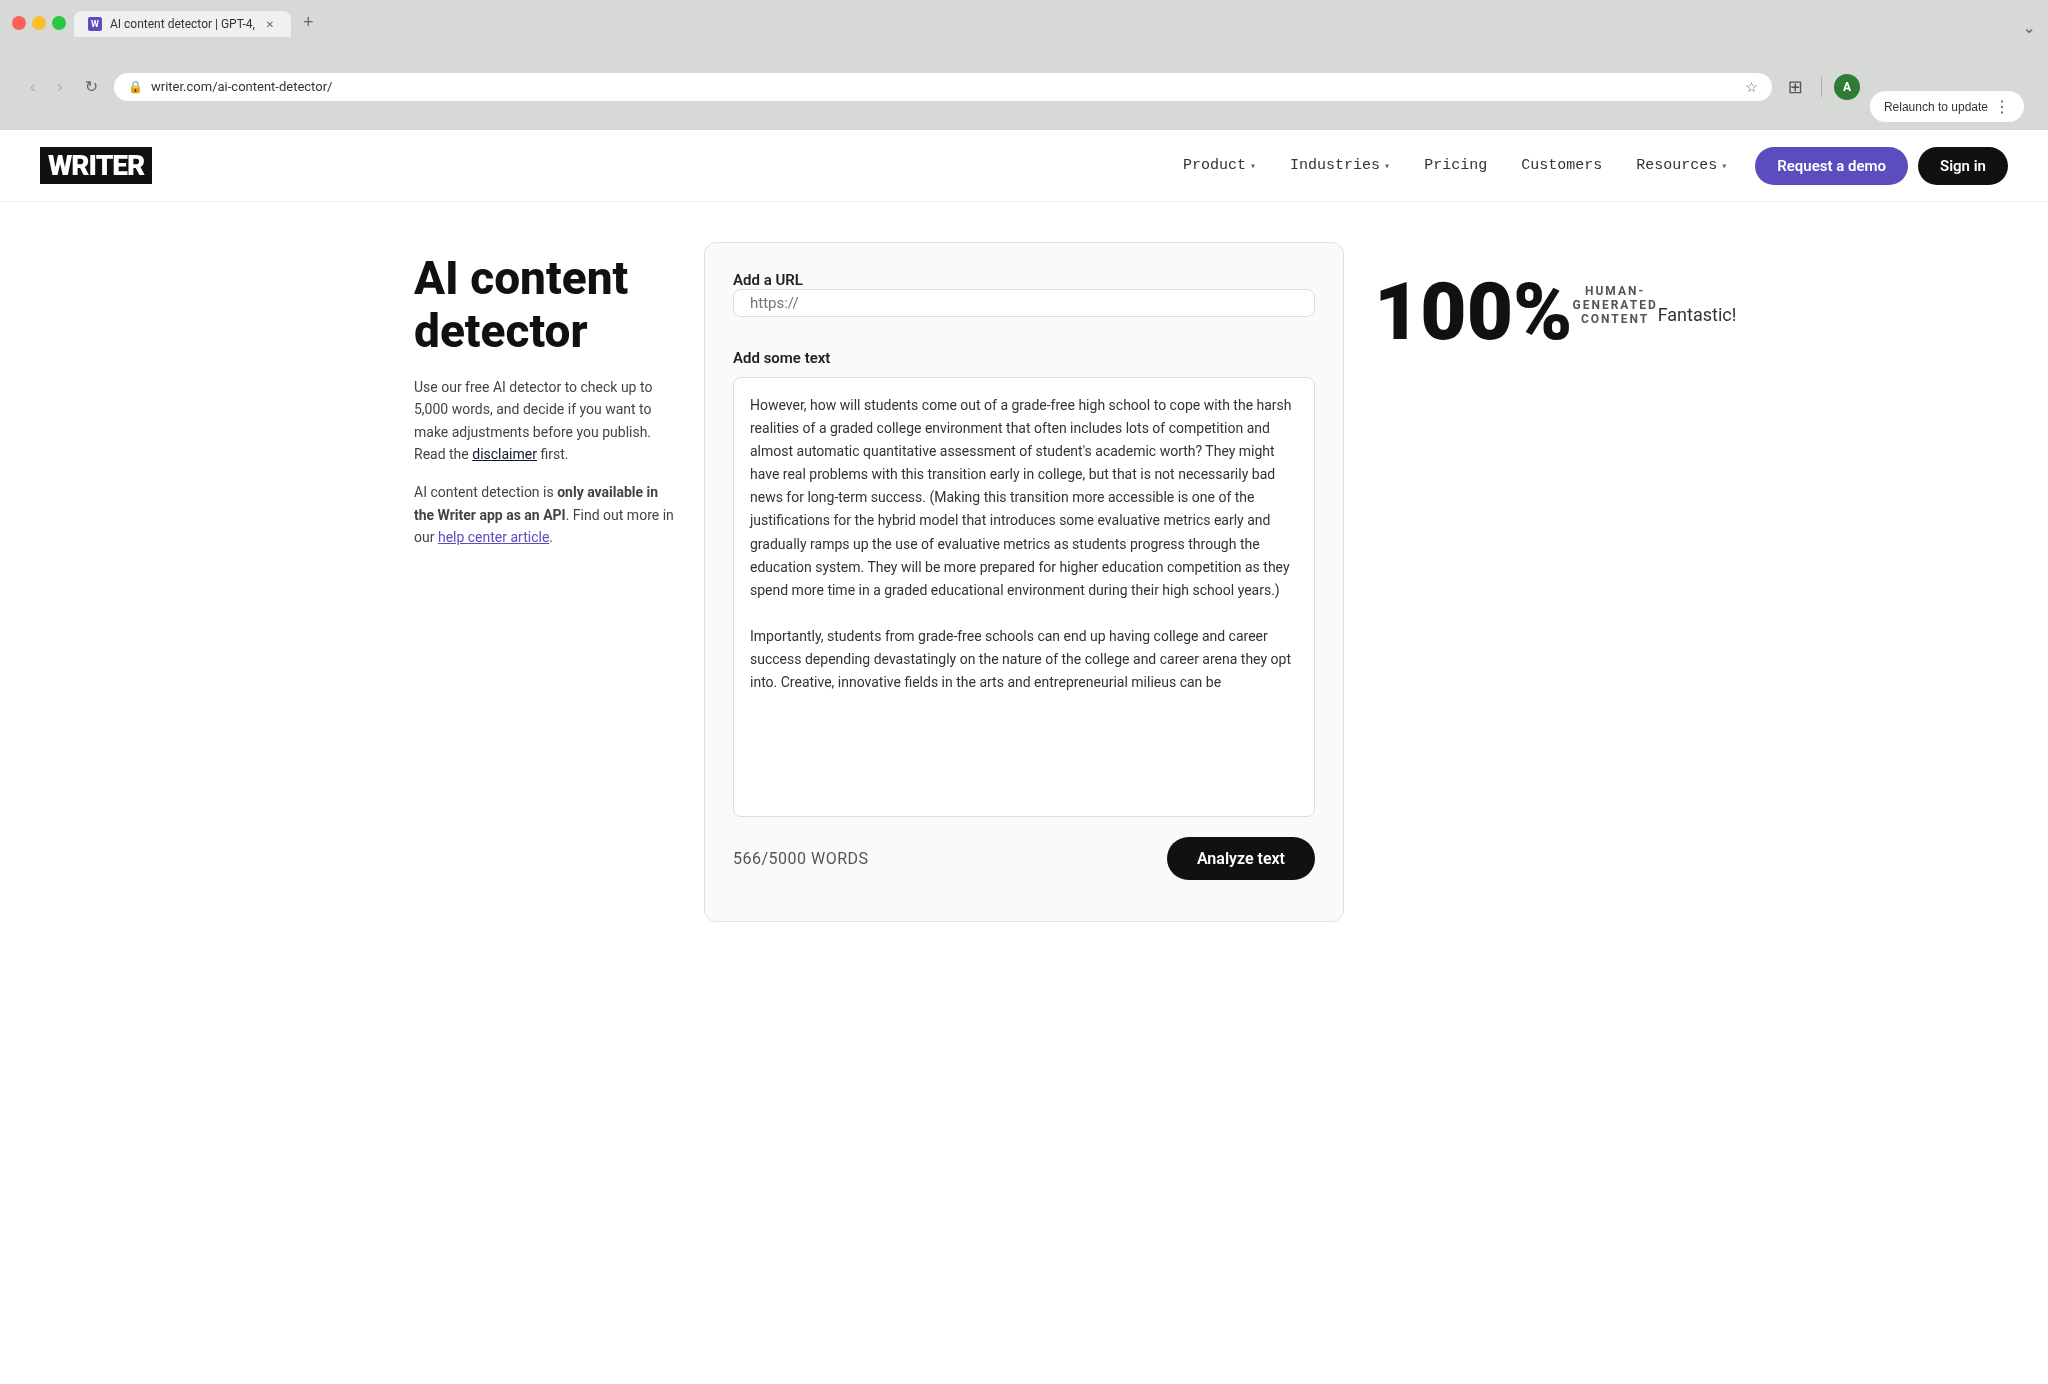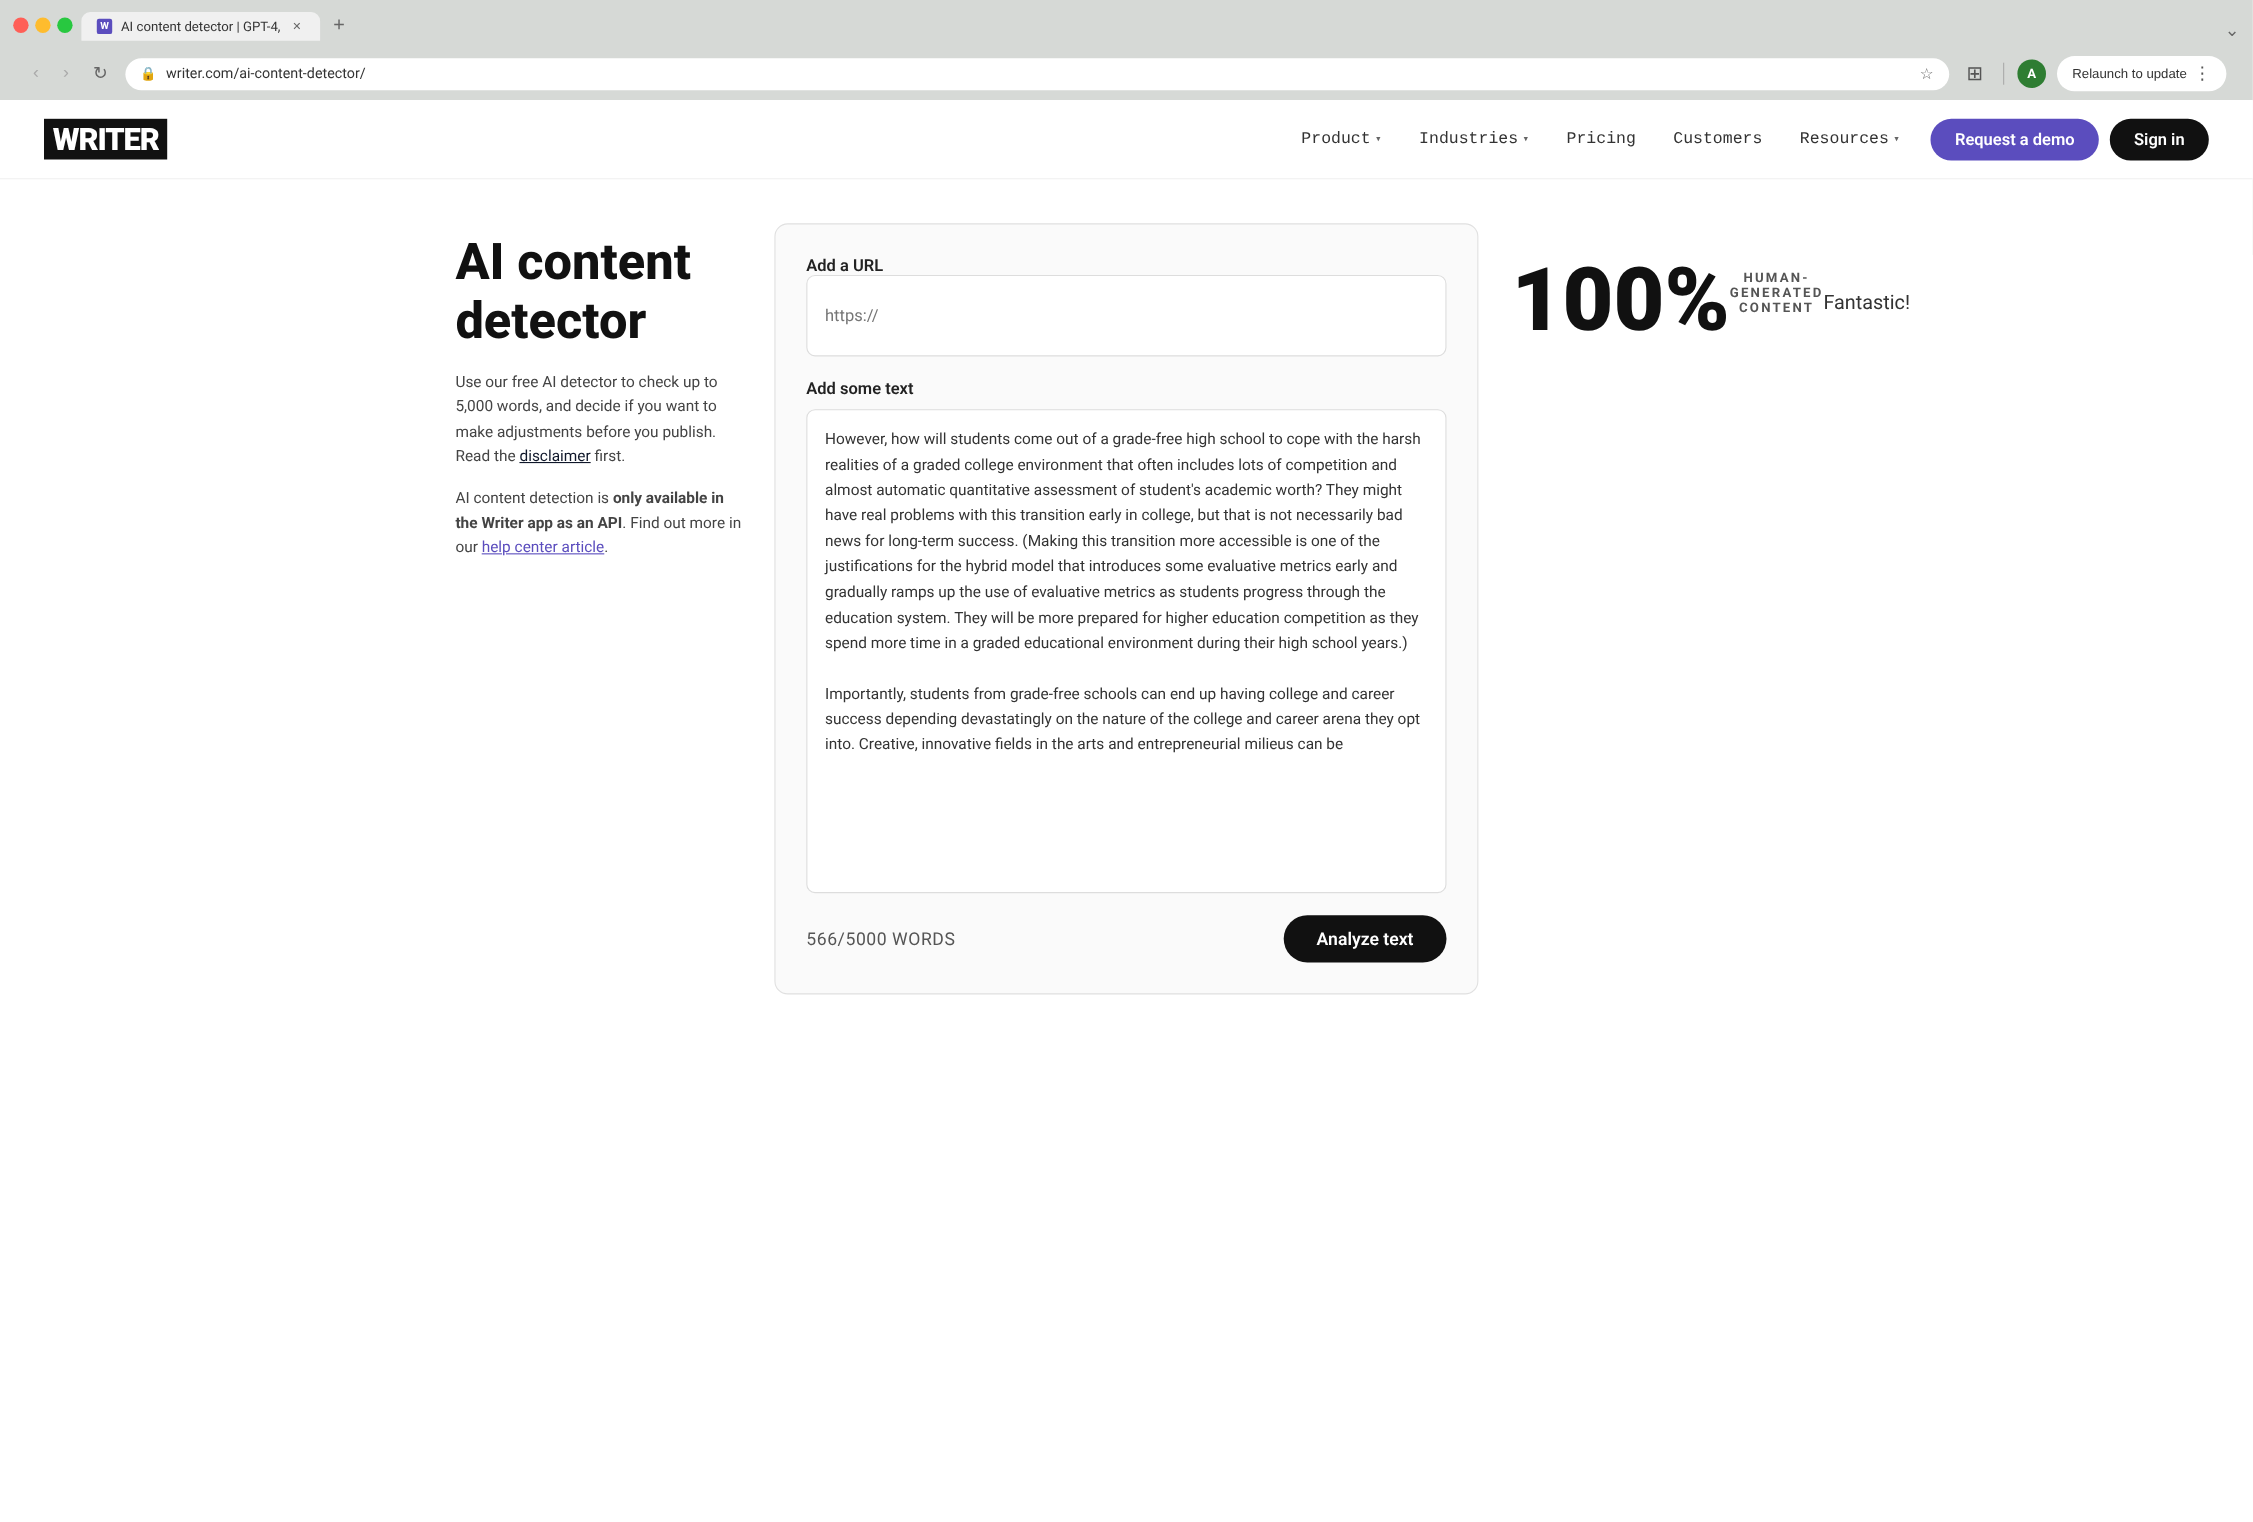--- a/index.html
+++ b/index.html
@@ -162,20 +162,21 @@
       border: none;
       border-radius: 20px;
       padding: 6px 14px;
       font-size: 12px;
       color: #333;
       cursor: pointer;
       display: flex;
       align-items: center;
       gap: 6px;
       font-weight: 500;
+      margin-top: 40px;
     }
     .relaunch-dots {
       color: #555;
       font-size: 16px;
     }
 
     
     .page {
       background: white;
       min-height: calc(100vh - 80px);
@@ -308,26 +309,26 @@
     }
     .url-section-label {
       font-size: 15px;
       font-weight: 600;
       color: #222;
     }
     .url-input {
       width: 100%;
       border: 1px solid #ddd;
       border-radius: 8px;
-      padding: 27px 16px;
+      padding: 4px 16px;
       font-size: 15px;
       color: #999;
       background: white;
       outline: none;
-      margin-bottom: 20px;
+      margin-bottom: 32px;
       font-family: inherit;
     }
     .text-section-label {
       font-size: 15px;
       font-weight: 600;
       color: #222;
       margin-bottom: 10px;
     }
     .text-area {
       width: 100%;

